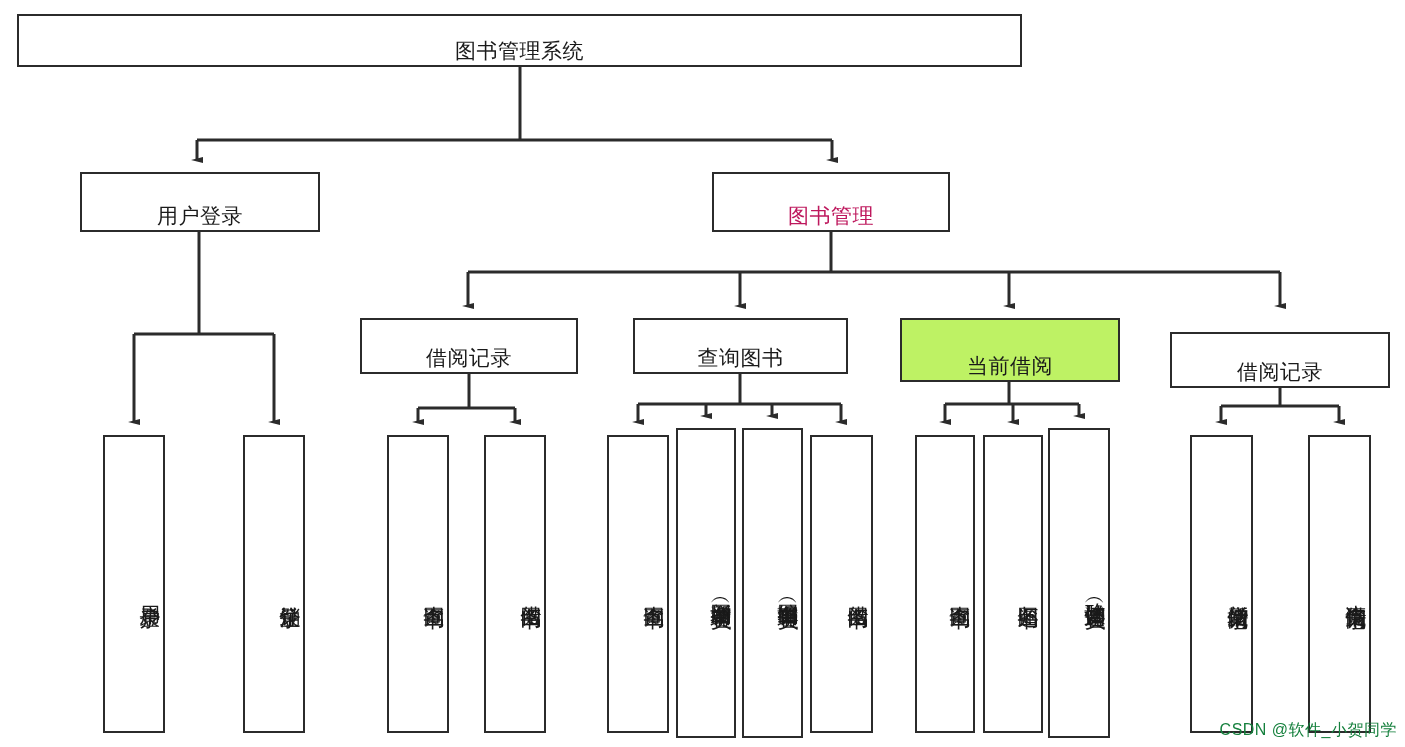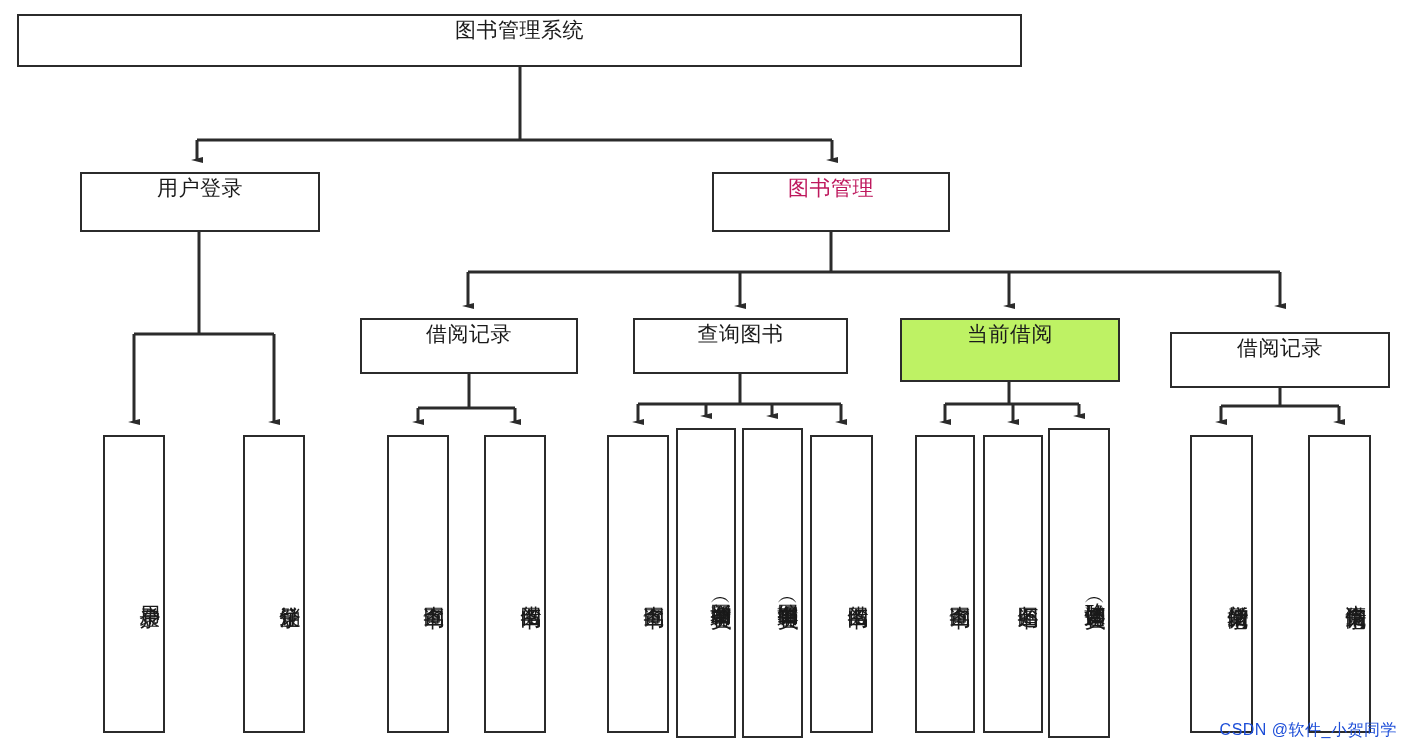--- a/index.html
+++ b/index.html
@@ -16,21 +16,21 @@
     height: 747px;
     background: #ffffff;
     overflow: hidden;
   }
   .node {
     position: absolute;
     box-sizing: border-box;
     border: 2px solid #2b2b2b;
     background: #ffffff;
     display: flex;
-    align-items: flex-start;
+    align-items: flex-end;
     justify-content: center;
     color: #1a1a1a;
   }
   .node.horiz {
     font-size: 21px;
     letter-spacing: 0.5px;
   }
   .node.vert {
     writing-mode: vertical-rl;
     text-orientation: upright;
@@ -171,14 +171,14 @@
   <div class="node vert" style="left: 1048px; top: 428px; width: 62px; height: 310px; border-color: rgb(43, 43, 43); background: rgb(255, 255, 255); color: rgb(26, 26, 26);">
     <span>确认归还（管理员）</span>
   </div>
   <div class="node vert" style="left: 1190px; top: 435px; width: 63px; height: 298px; border-color: rgb(43, 43, 43); background: rgb(255, 255, 255); color: rgb(26, 26, 26);">
     <span>新增借阅记录</span>
   </div>
   <div class="node vert" style="left: 1308px; top: 435px; width: 63px; height: 298px; border-color: rgb(43, 43, 43); background: rgb(255, 255, 255); color: rgb(26, 26, 26);">
     <span>查询借阅记录</span>
   </div>
 
-  <div id="watermark" style="color: #1d4ed8;">CSDN @软件_小贺同学</div>
+  <div id="watermark" style="color: #15803d;">CSDN @软件_小贺同学</div>
 </div>
 
 </body></html>

